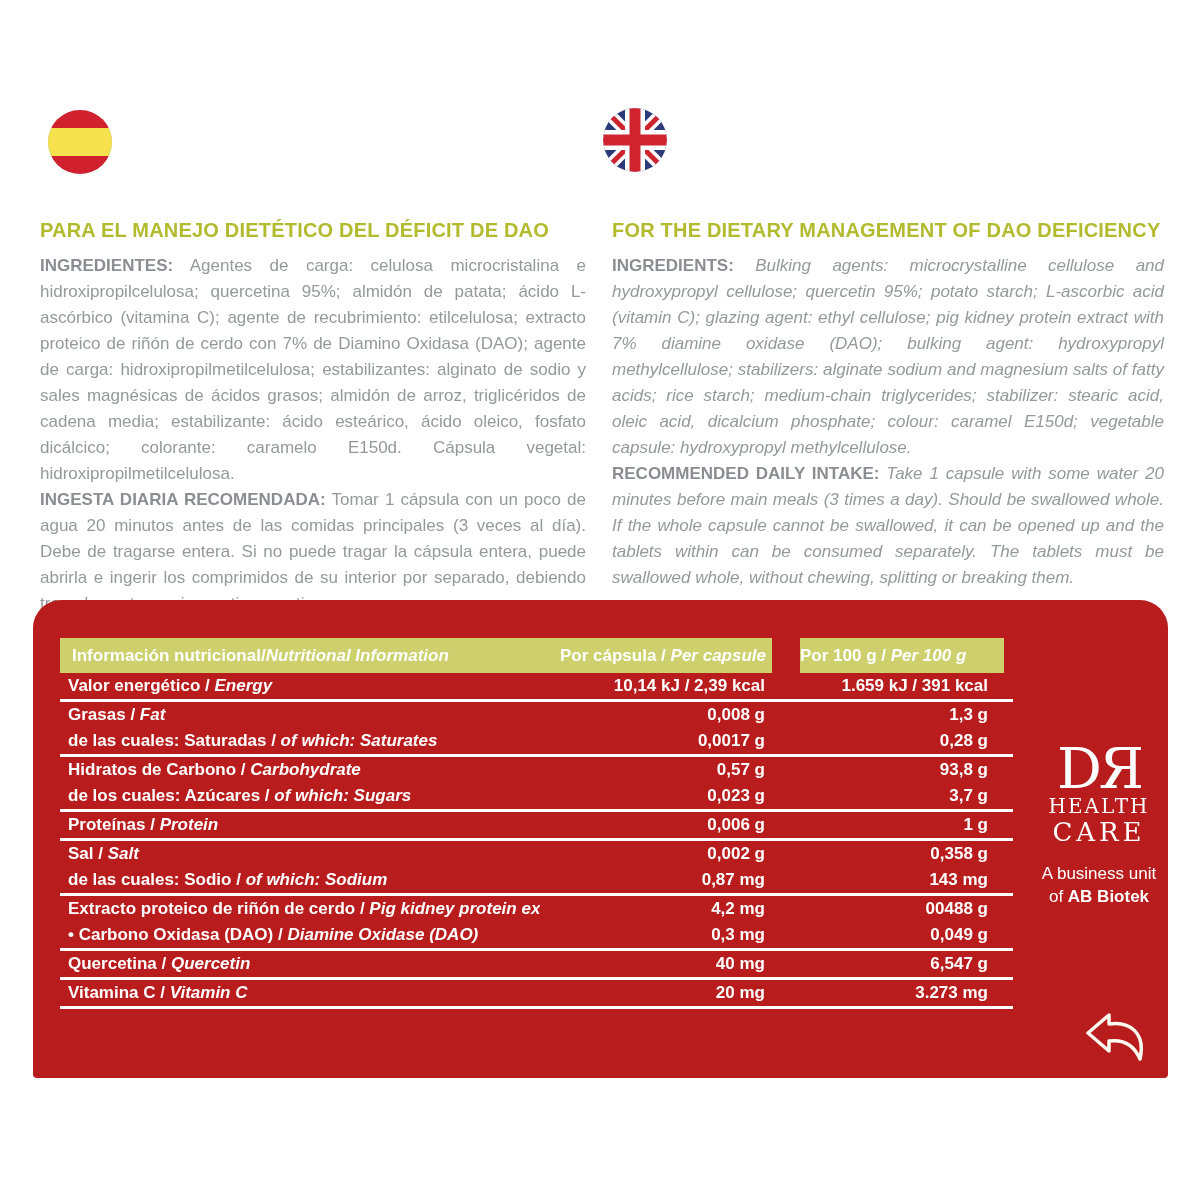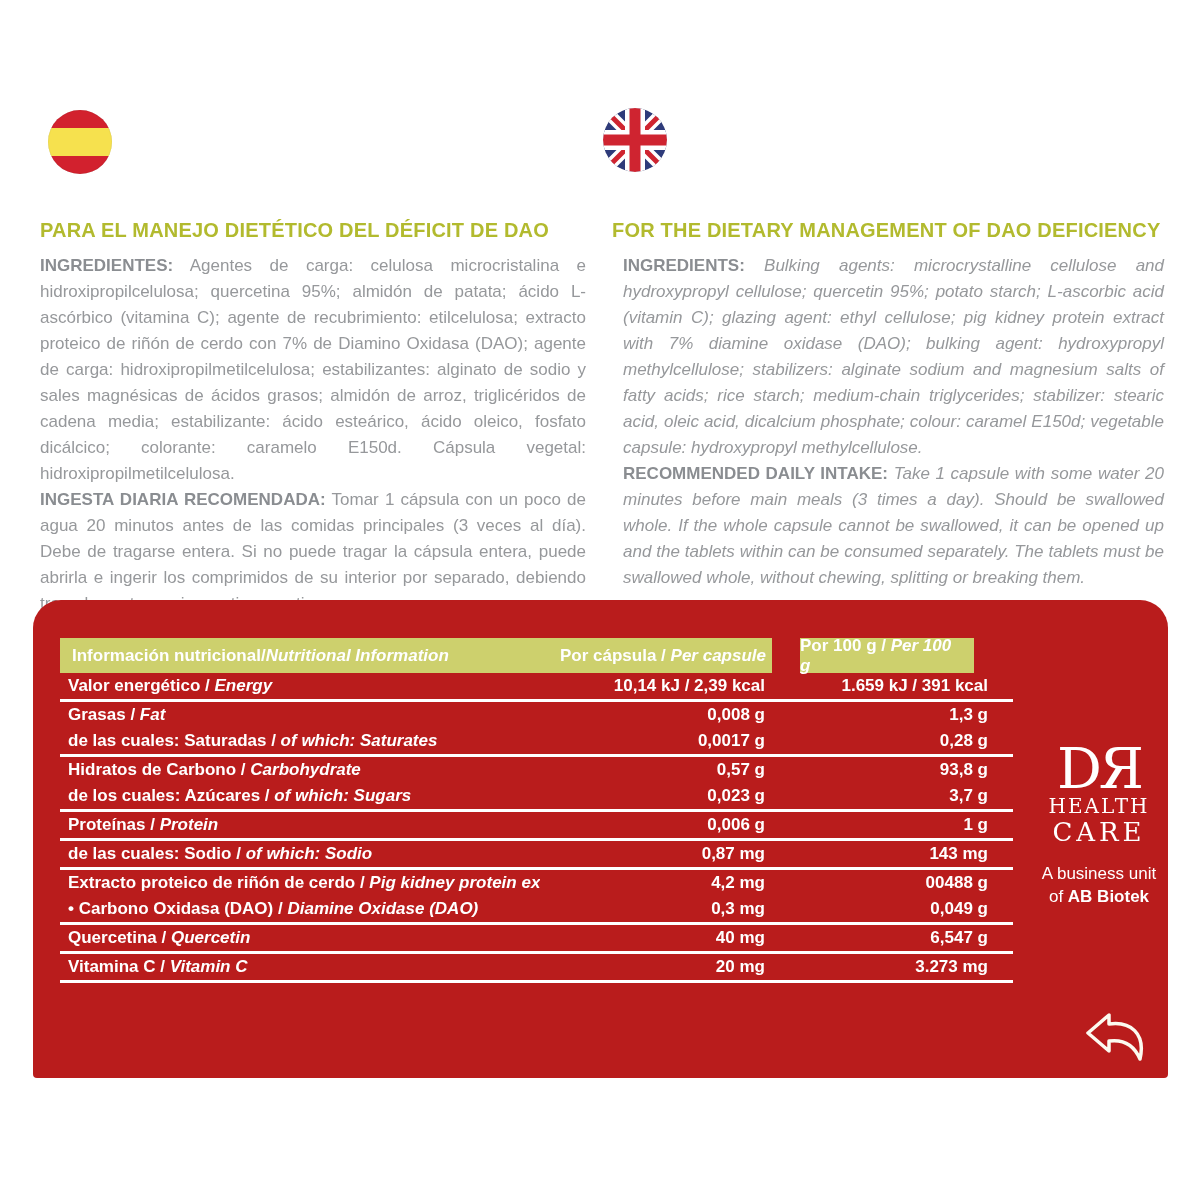--- a/index.html
+++ b/index.html
@@ -11,29 +11,29 @@
   .flag-uk svg { display:block; width:64px; height:64px; }
 
   .sec-title { position:absolute; top:219px; font-size:20px; font-weight:bold; color:#b2ba2e; letter-spacing:.2px; white-space:nowrap; }
   .t-es { left:40px; }
   .t-en { left:612px; }
 
   .col { position:absolute; top:253px; color:#96989b; font-size:17px; line-height:26px; text-align:justify; }
   .col-es { left:40px; width:546px; }
   .col-en { left:612px; width:552px; }
   .col p b { color:#8a8d91; font-style:normal; }
-  .col-en p { font-style:italic;margin-left:11px; }
+  .col-en p { font-style:italic; }
 
   .panel { position:absolute; left:33px; top:600px; width:1135px; height:478px; background:#b91c1c; border-radius:28px 28px 4px 4px; }
 
   .thead { position:absolute; left:27px; top:38px; width:953px; height:35px; display:flex; color:#fff; font-weight:bold; font-size:17px; }
   .band { background:#cdd06d; display:flex; align-items:center; }
   .band1 { width:712px; justify-content:space-between; padding:0 6px 0 12px; }
   .hgap { width:28px; }
-  .band2 { width:174px; justify-content:flex-end; padding-right:8px; }
+  .band2 { width:204px; justify-content:flex-start; padding-right:36px; }
   .it { font-style:italic; }
 
   .rows { position:absolute; left:27px; top:73px; width:953px; color:#ffffff; font-weight:bold; font-size:17px; }
   .trow { display:flex; height:26px; align-items:center; }
   .c-label { flex:1; padding-left:8px; white-space:nowrap; overflow:hidden; }
   .c-cap { width:225px; text-align:right; }
   .c-100 { width:248px; text-align:right; padding-right:25px; }
   .hsep { height:3px; background:#ffffff; }
 
   .logo { position:absolute; left:992px; top:143px; width:148px; text-align:center; color:#ffffff; }
@@ -125,21 +125,26 @@
         <div class="c-100">3,7 g</div>
       </div>
       <div class="hsep"></div>
       <div class="trow">
         <div class="c-label"><span>Proteínas</span><span> / </span><span class="it">Protein</span></div>
         <div class="c-cap">0,006 g</div>
         <div class="c-100">1 g</div>
       </div>
       <div class="hsep"></div>
       <div class="trow">
-        <div class="c-label"><span>de las cuales: Sodio</span><span> / </span><span class="it">of which: Sodio</span></div>
+        <div class="c-label"><span>Sal</span><span> / </span><span class="it">Salt</span></div>
+        <div class="c-cap">0,002 g</div>
+        <div class="c-100">0,358 g</div>
+      </div>
+      <div class="trow">
+        <div class="c-label"><span>de las cuales: Sodio</span><span> / </span><span class="it">of which: Sodium</span></div>
         <div class="c-cap">0,87 mg</div>
         <div class="c-100">143 mg</div>
       </div>
       <div class="hsep"></div>
       <div class="trow">
         <div class="c-label"><span>Extracto proteico de riñón de cerdo</span><span> / </span><span class="it">Pig kidney protein extract</span></div>
         <div class="c-cap">4,2 mg</div>
         <div class="c-100">00488 g</div>
       </div>
       <div class="trow">

